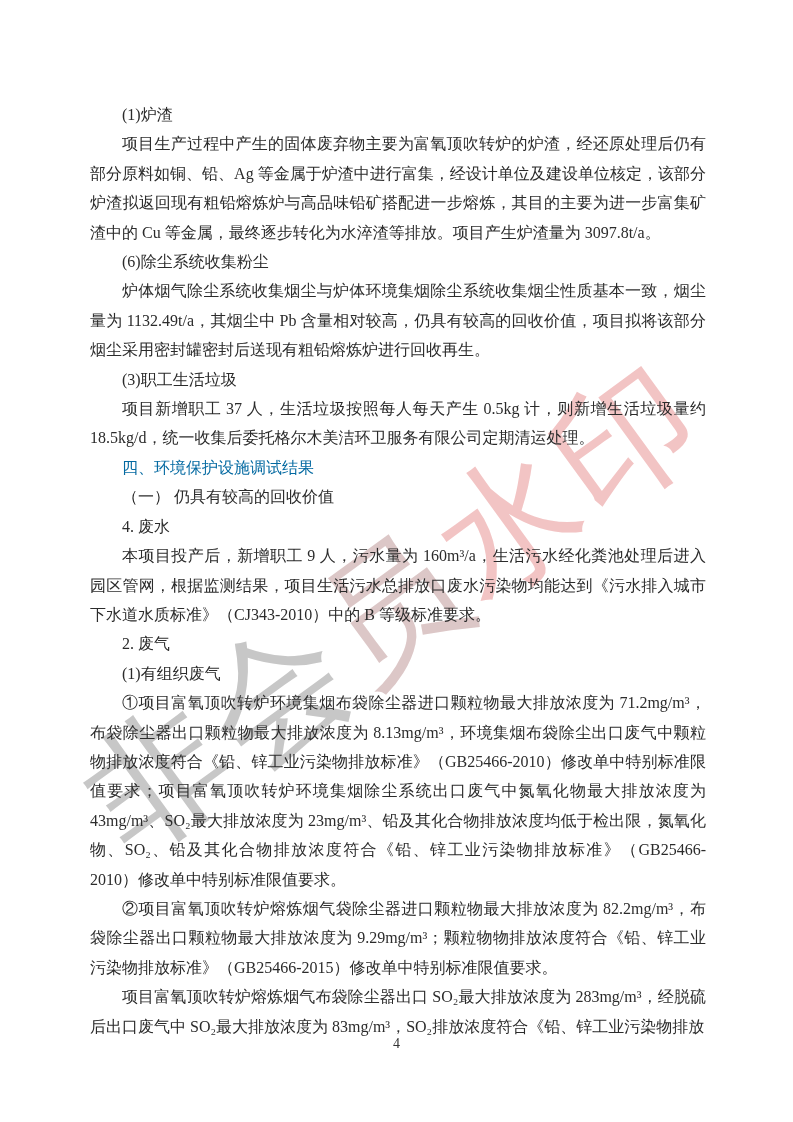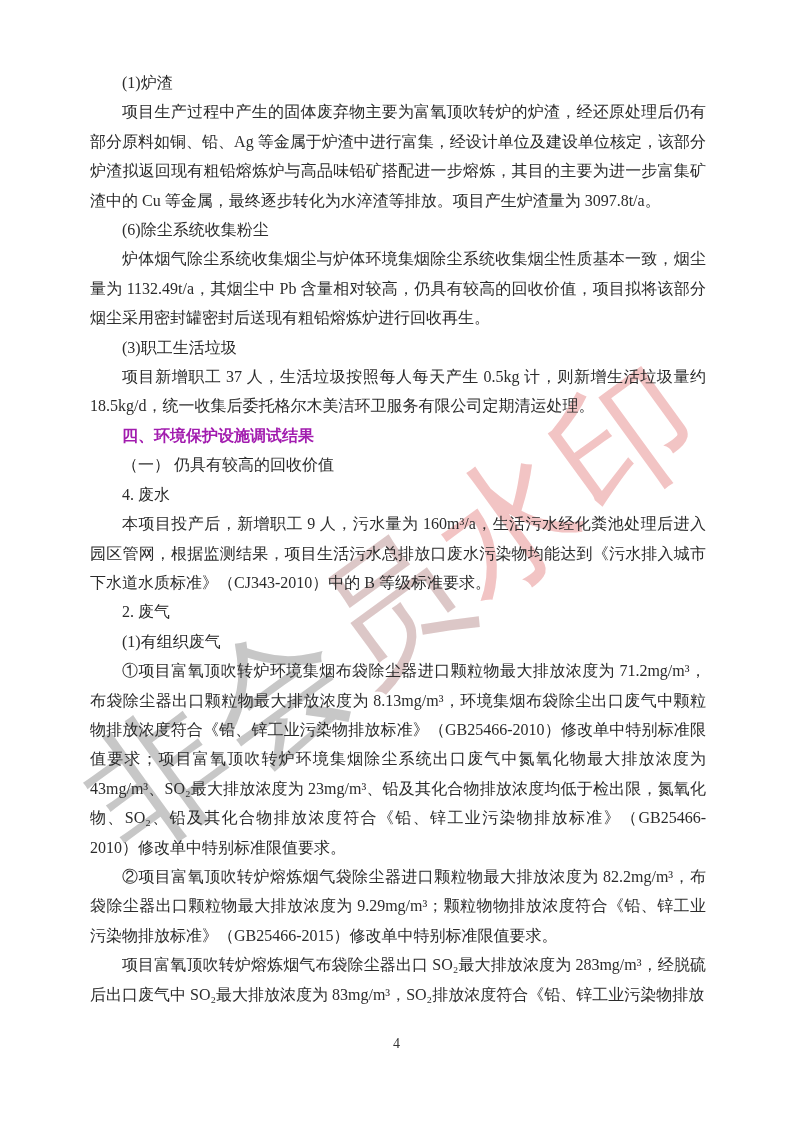--- a/index.html
+++ b/index.html
@@ -7,35 +7,35 @@
     position: relative;
     width: 793px;
     height: 1122px;
     background: #ffffff;
     overflow: hidden;
     font-family: "Liberation Serif", "DejaVu Serif", serif;
   }
   .content {
     position: absolute;
     left: 90px;
-    top: 68px;
+    top: 100px;
     width: 616px;
     font-size: 16px;
     line-height: 29.4px;
     color: #2b2b2b;
     text-align: justify;
     z-index: 2;
   }
   .blk {
     margin: 0;
     text-indent: 2em;
   }
   .h1 {
-    font-weight: 700;
-    color: #a21caf;
+    font-weight: 400;
+    color: #0369a1;
     font-family: "Liberation Sans", "DejaVu Sans", sans-serif;
   }
   .watermark {
     position: absolute;
     left: 395px;
     top: 608px;
     transform: translate(-50%, -50%) rotate(-36deg);
     white-space: nowrap;
     font-size: 138px;
     letter-spacing: 6px;

